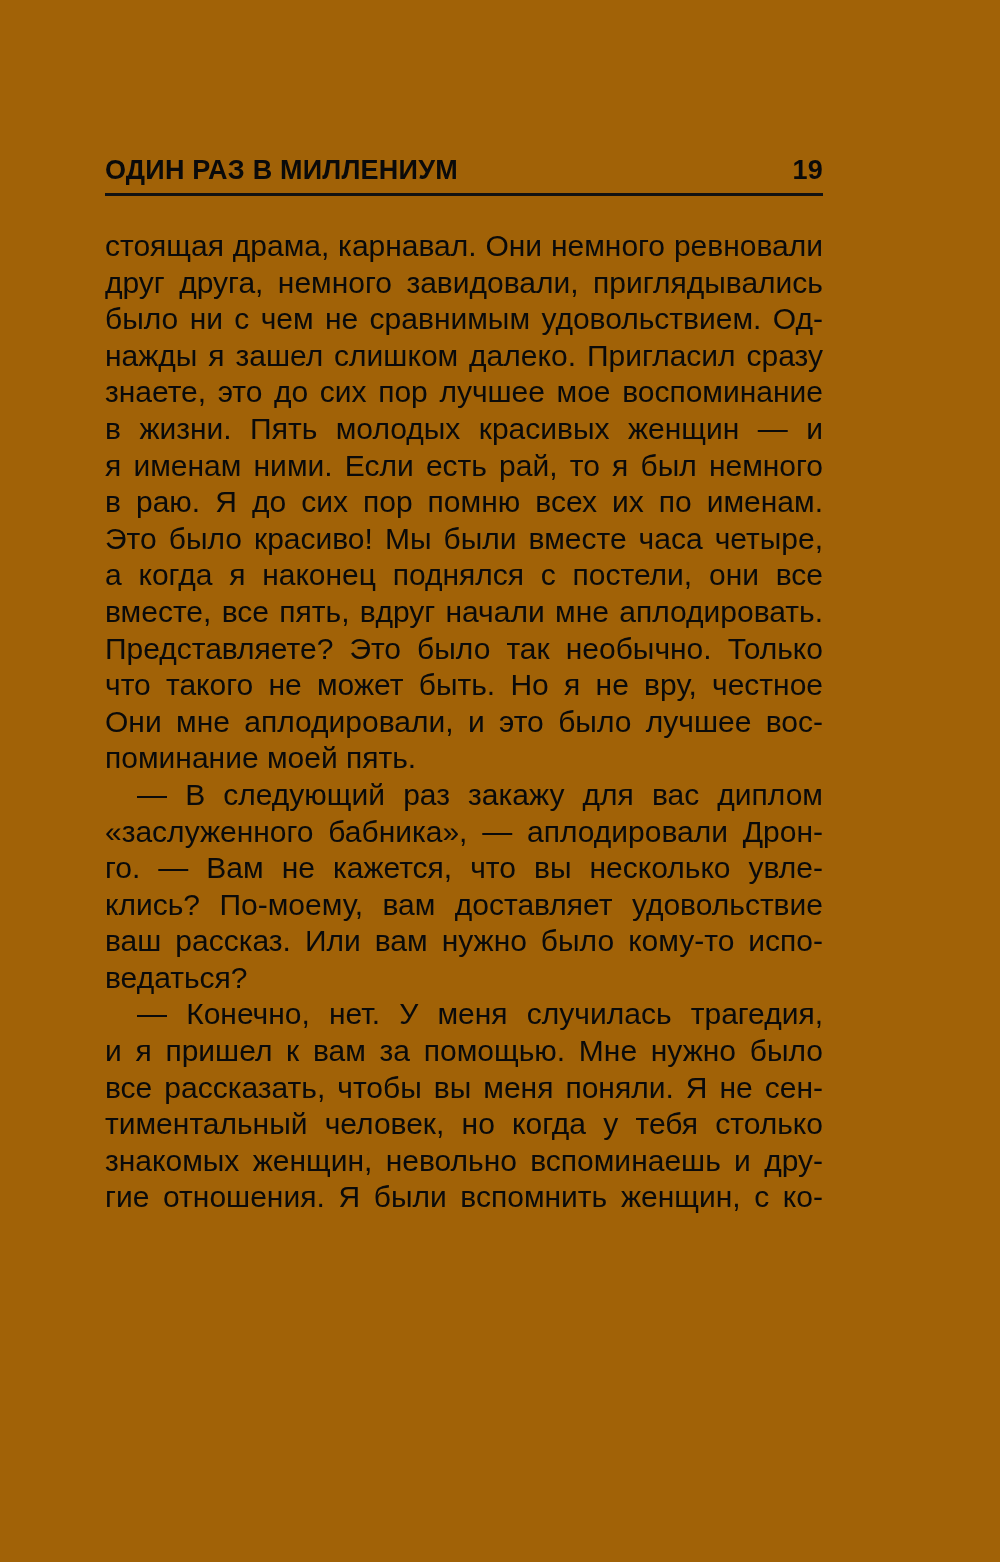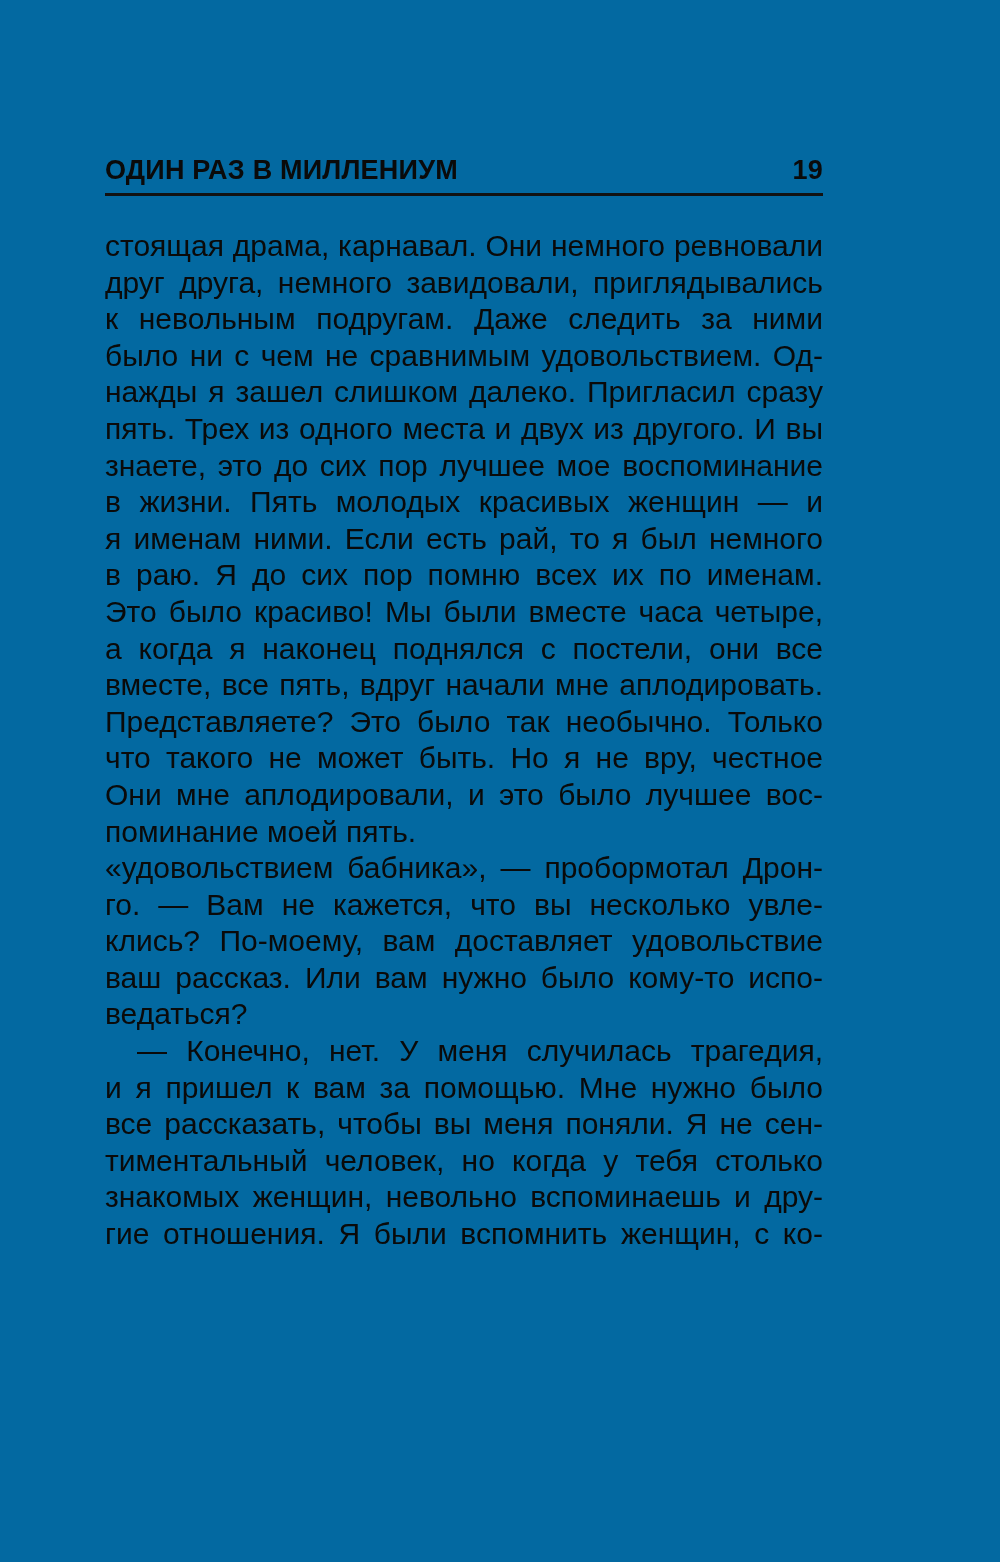--- a/index.html
+++ b/index.html
@@ -4,21 +4,21 @@
 <style>
   html, body {
     margin: 0;
     padding: 0;
     background: #ffffff;
   }
   .page {
     position: relative;
     width: 1000px;
     height: 1562px;
-    background: #0369a1;
+    background: #a16207;
     color: #000000;
     overflow: hidden;
   }
   .content {
     position: absolute;
     left: 105px;
     top: 0;
     width: 718px;
     padding-top: 155px;
   }
@@ -69,36 +69,35 @@
 <div class="page">
   <div class="content">
     <div class="header-row">
       <span class="running-title">ОДИН РАЗ В МИЛЛЕНИУМ</span>
       <span class="page-number">19</span>
     </div>
     <hr class="rule">
     <div class="text-block">
         <div class="line justify">стоящая драма, карнавал. Они немного ревновали</div>
         <div class="line justify">друг друга, немного завидовали, приглядывались</div>
-        <div class="line justify">к невольным подругам. Даже следить за ними</div>
         <div class="line justify">было ни с чем не сравнимым удовольствием. Од-</div>
         <div class="line justify">нажды я зашел слишком далеко. Пригласил сразу</div>
-        <div class="line justify">пять. Трех из одного места и двух из другого. И вы</div>
         <div class="line justify">знаете, это до сих пор лучшее мое воспоминание</div>
         <div class="line justify">в жизни. Пять молодых красивых женщин — и</div>
         <div class="line justify">я именам ними. Если есть рай, то я был немного</div>
         <div class="line justify">в раю. Я до сих пор помню всех их по именам.</div>
         <div class="line justify">Это было красиво! Мы были вместе часа четыре,</div>
         <div class="line justify">а когда я наконец поднялся с постели, они все</div>
         <div class="line justify">вместе, все пять, вдруг начали мне аплодировать.</div>
         <div class="line justify">Представляете? Это было так необычно. Только</div>
         <div class="line justify">что такого не может быть. Но я не вру, честное</div>
         <div class="line justify">Они мне аплодировали, и это было лучшее вос-</div>
         <div class="line">поминание моей пять.</div>
-        <div class="line justify">«удовольствием бабника», — пробормотал Дрон-</div>
+        <div class="line justify indent">— В следующий раз закажу для вас диплом</div>
+        <div class="line justify">«заслуженного бабника», — аплодировали Дрон-</div>
         <div class="line justify">го. — Вам не кажется, что вы несколько увле-</div>
         <div class="line justify">клись? По-моему, вам доставляет удовольствие</div>
         <div class="line justify">ваш рассказ. Или вам нужно было кому-то испо-</div>
         <div class="line">ведаться?</div>
         <div class="line justify indent">— Конечно, нет. У меня случилась трагедия,</div>
         <div class="line justify">и я пришел к вам за помощью. Мне нужно было</div>
         <div class="line justify">все рассказать, чтобы вы меня поняли. Я не сен-</div>
         <div class="line justify">тиментальный человек, но когда у тебя столько</div>
         <div class="line justify">знакомых женщин, невольно вспоминаешь и дру-</div>
         <div class="line justify">гие отношения. Я были вспомнить женщин, с ко-</div>

